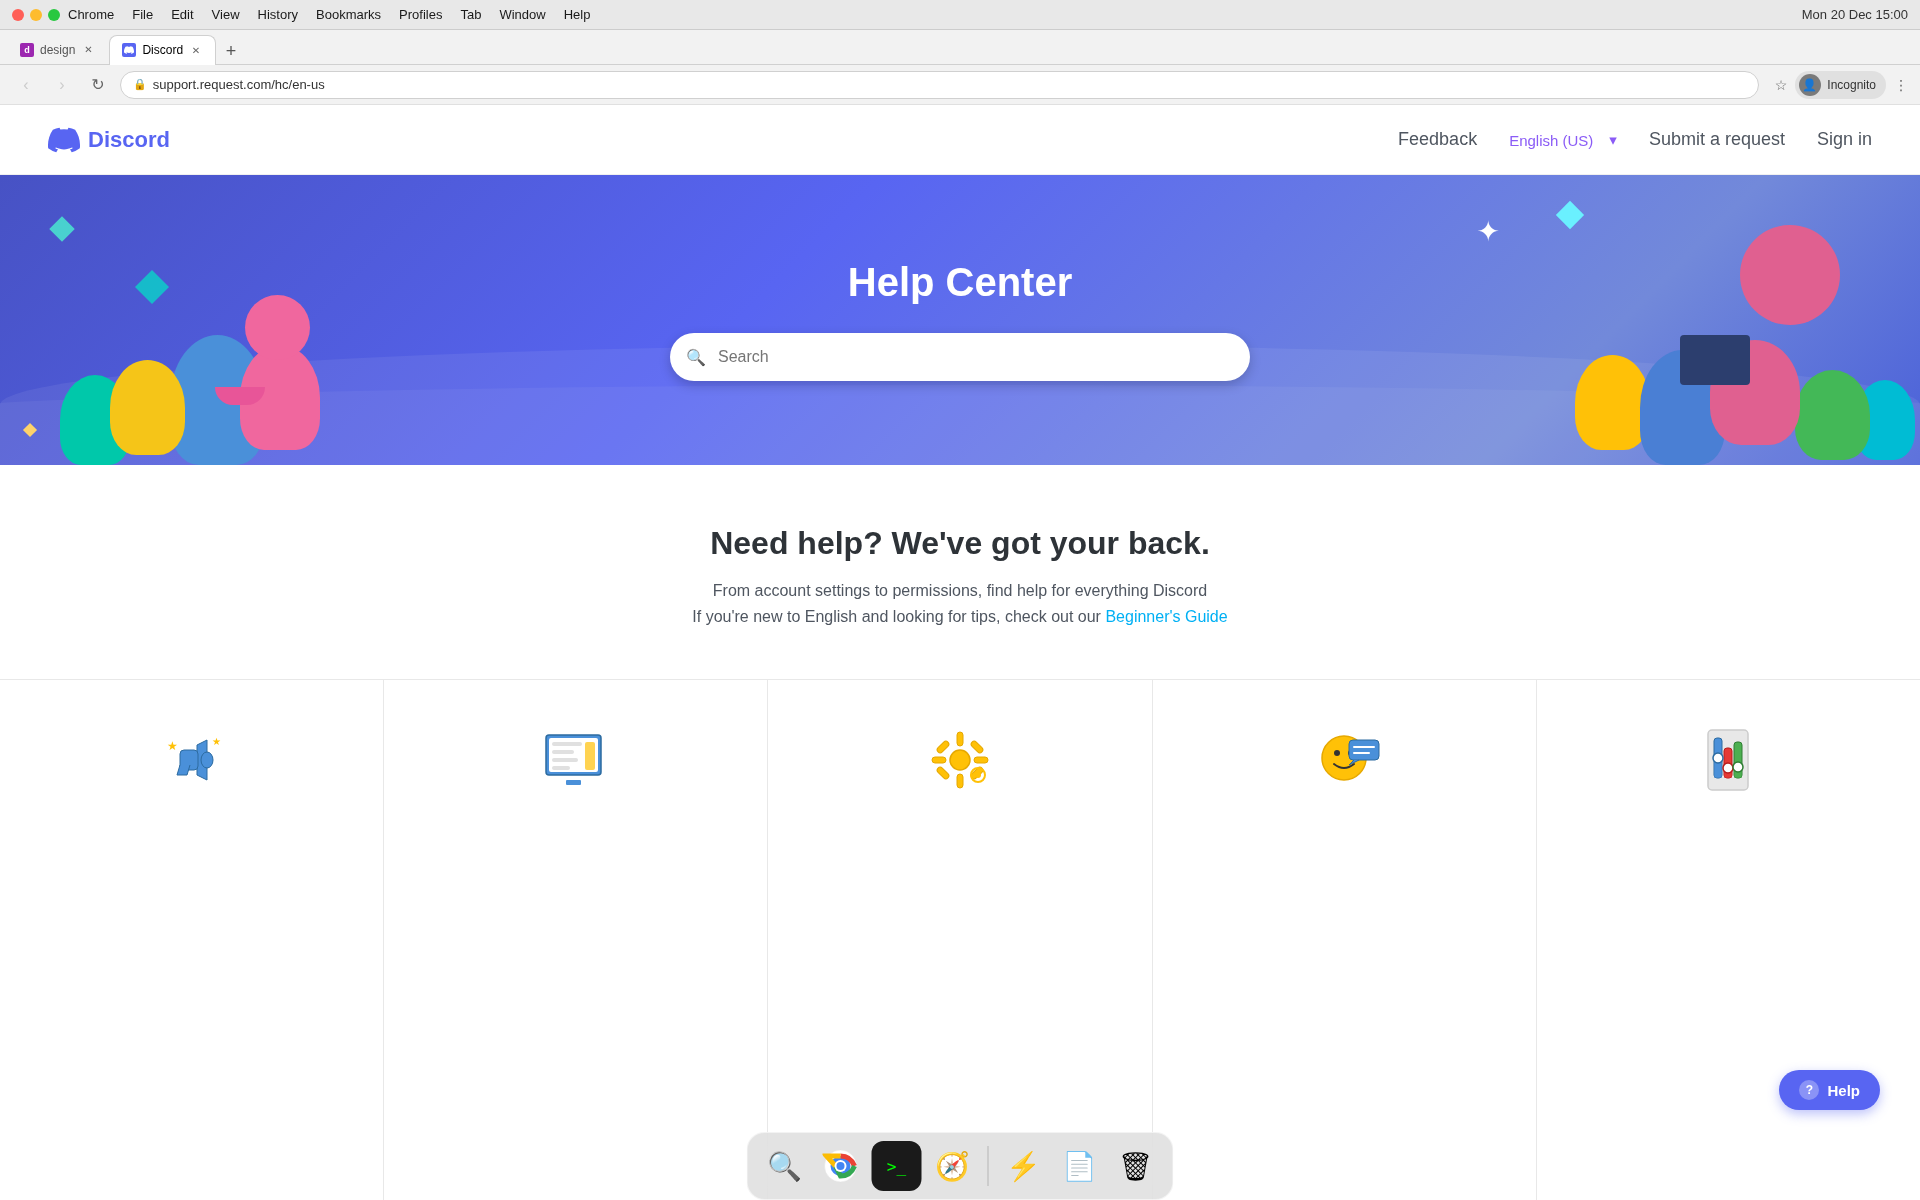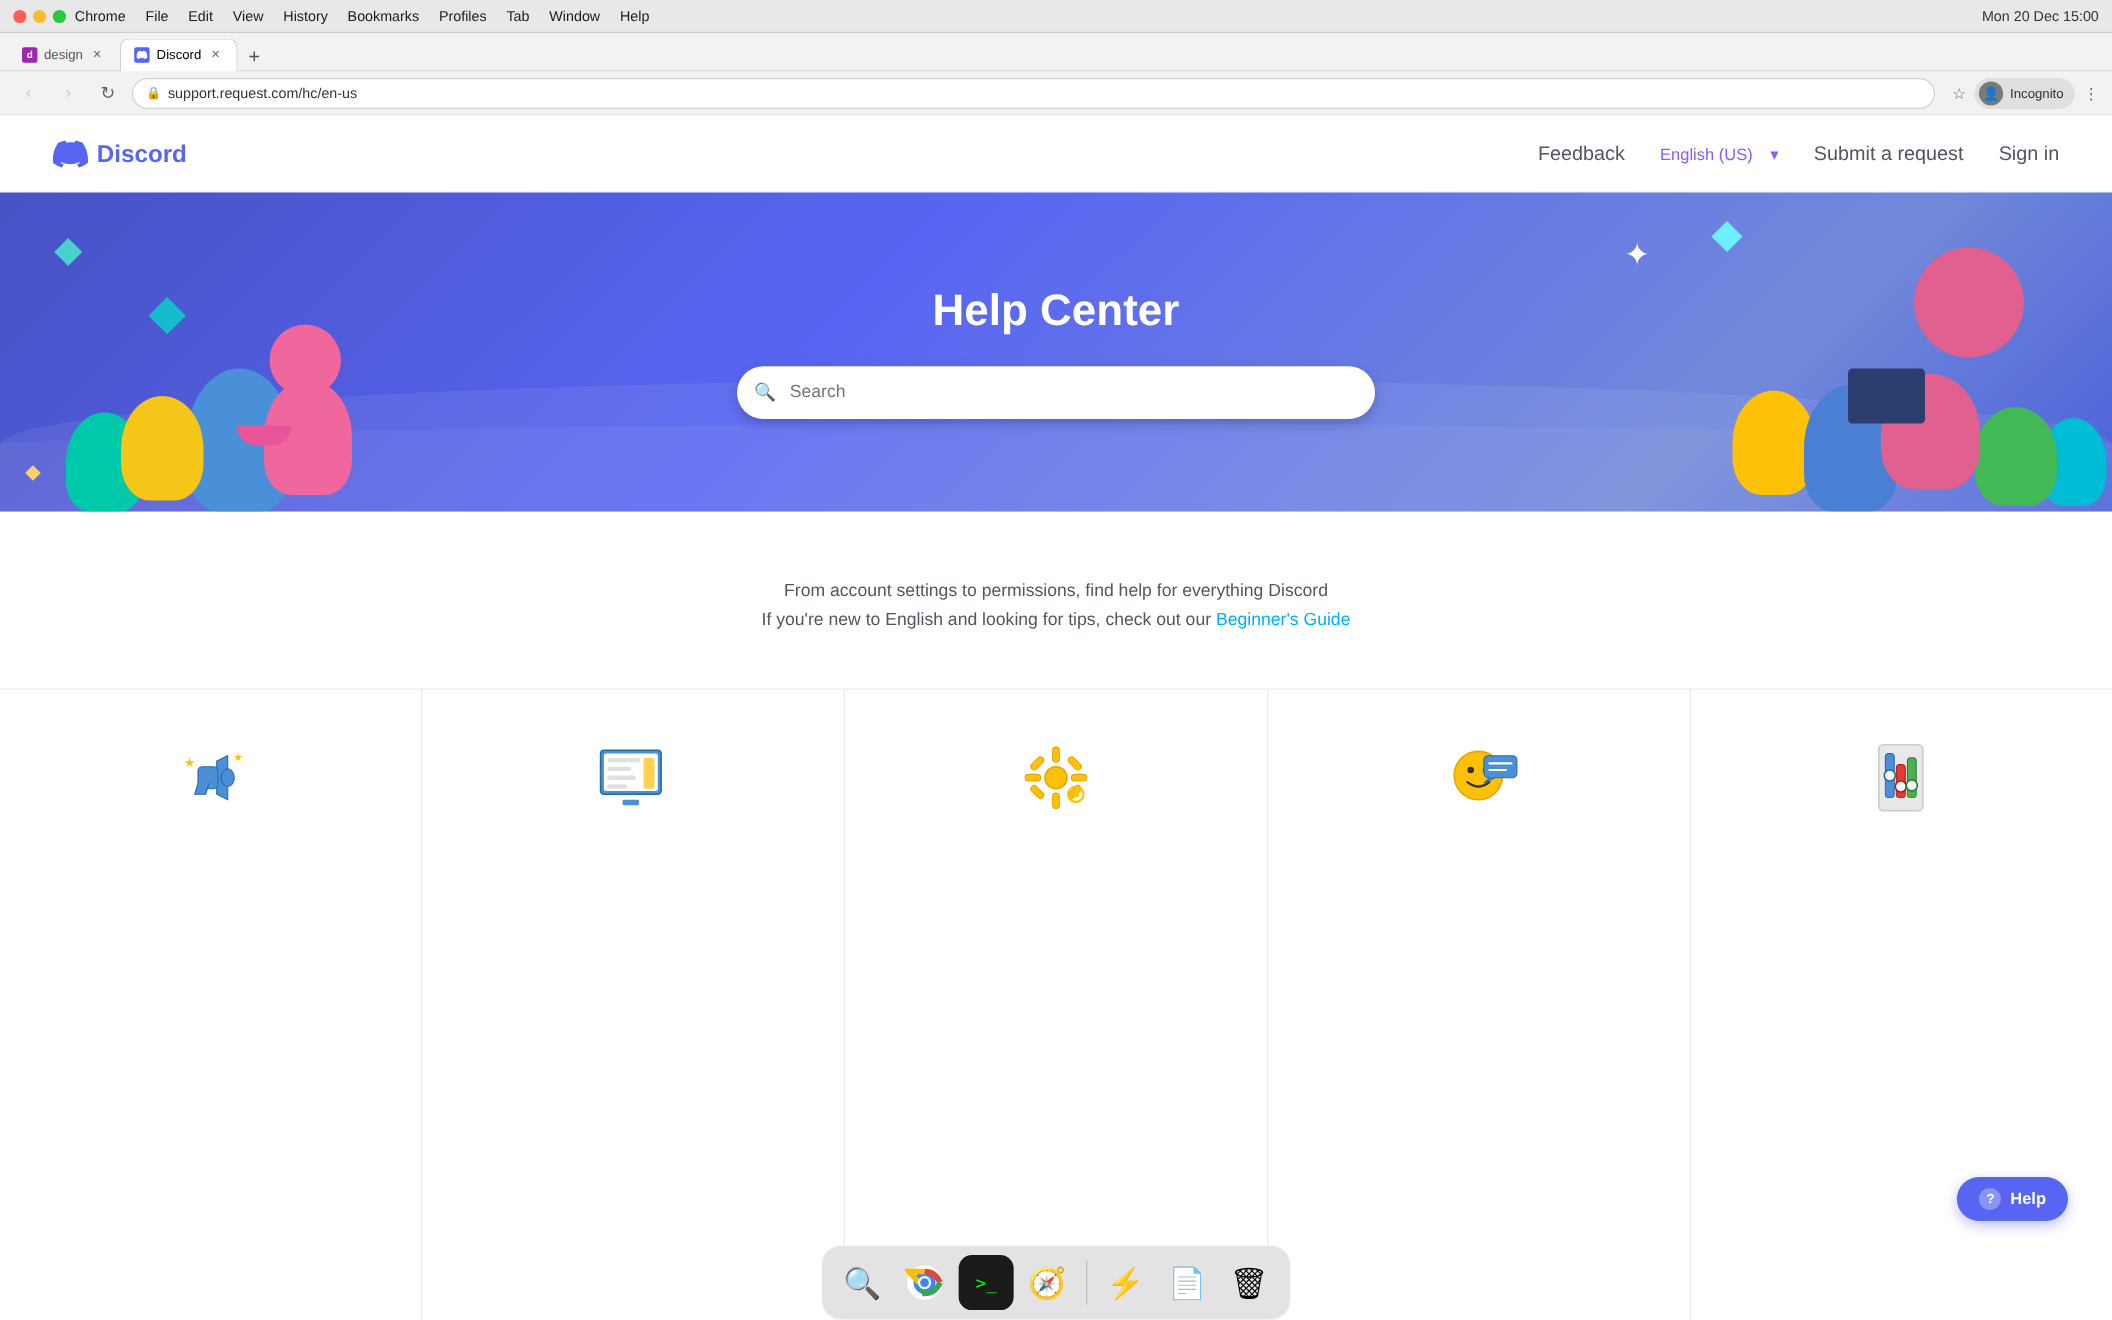--- a/index.html
+++ b/index.html
@@ -556,20 +556,21 @@
     </div>
 
     <h1 class="hero-title">Help Center</h1>
     <div class="hero-search-container">
       <span class="search-icon-hero">🔍</span>
       <input class="hero-search" type="text" placeholder="Search" style="">
     </div>
   </div>
 
   <div class="help-section">
+    <h2 class="help-title">Need help? We've got your back.</h2>
     <p class="help-subtitle">
       <span>From account settings to permissions, find help for everything Discord</span><br>
       <span>If you're new to English and looking for tips, check out our</span>
       <a href="#">Beginner's Guide</a>
     </p>
   </div>
 
   <div class="categories-row">
 
     <div class="category-card">

